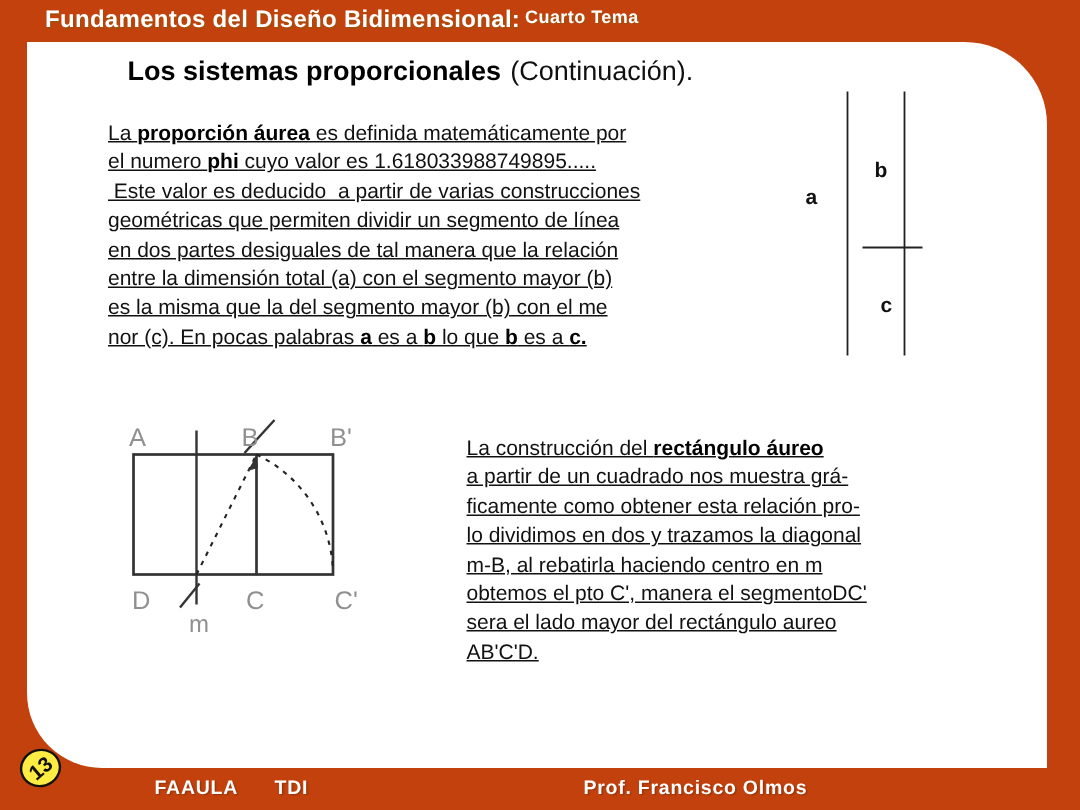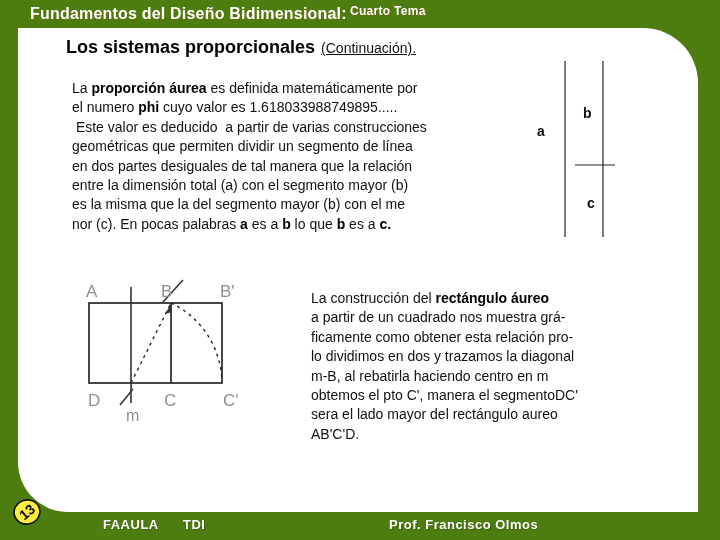--- a/index.html
+++ b/index.html
@@ -1,34 +1,34 @@
 <!DOCTYPE html>
 <html><head>
 <meta charset="utf-8">
 <style>
   html,body{margin:0;padding:0;}
   .frame{
     position:relative;width:720px;height:540px;overflow:hidden;
-    background:#4d7c0f;
+    background:#c2410c;
     font-family:"Liberation Sans",sans-serif;
   }
   .content{
     position:absolute;left:18px;top:28px;width:680px;height:484px;
     background:#ffffff;border-radius:0 55px 0 50px;
   }
   .hdr{
     position:absolute;color:#fff;font-weight:bold;white-space:nowrap;
     text-shadow:1px 1px 0 rgba(130,95,10,0.45);
   }
   .hdr-course{left:30px;top:5px;font-size:16px;letter-spacing:0.2px;}
   .hdr-topic{left:350px;top:4px;font-size:12px;letter-spacing:0.3px;}
   .slide-title{position:absolute;left:66px;top:37px;white-space:nowrap;}
-  .slide-title .main{font-size:18px;font-weight:bold;color:#000;}
-  .slide-title .suffix{font-size:14px;color:#111;margin-left:6px;text-decoration:underline;}
-  .para{position:absolute;font-size:14px;color:#111;line-height:19.4px;}
+  .slide-title .main{font-size:18px;font-weight:bold;color:#000;margin-left:19px;}
+  .slide-title .suffix{font-size:18px;color:#111;margin-left:6px;}
+  .para{position:absolute;font-size:14px;color:#111;line-height:19.4px;text-decoration:underline;}
   .para .rtline{white-space:pre;}
   .para b{font-weight:bold;color:#000;}
   .para-intro{left:72px;top:79px;}
   .para-construction{left:311px;top:289px;}
   .svg-abs{position:absolute;}
   .seg-label{font-family:"Liberation Sans",sans-serif;font-size:14px;font-weight:bold;fill:#111;}
   .geo-label{font-family:"Liberation Sans",sans-serif;font-size:17px;fill:#909090;}
   .ftr{
     position:absolute;top:517px;color:#fff;font-weight:bold;font-size:13px;
     letter-spacing:0.5px;white-space:nowrap;

